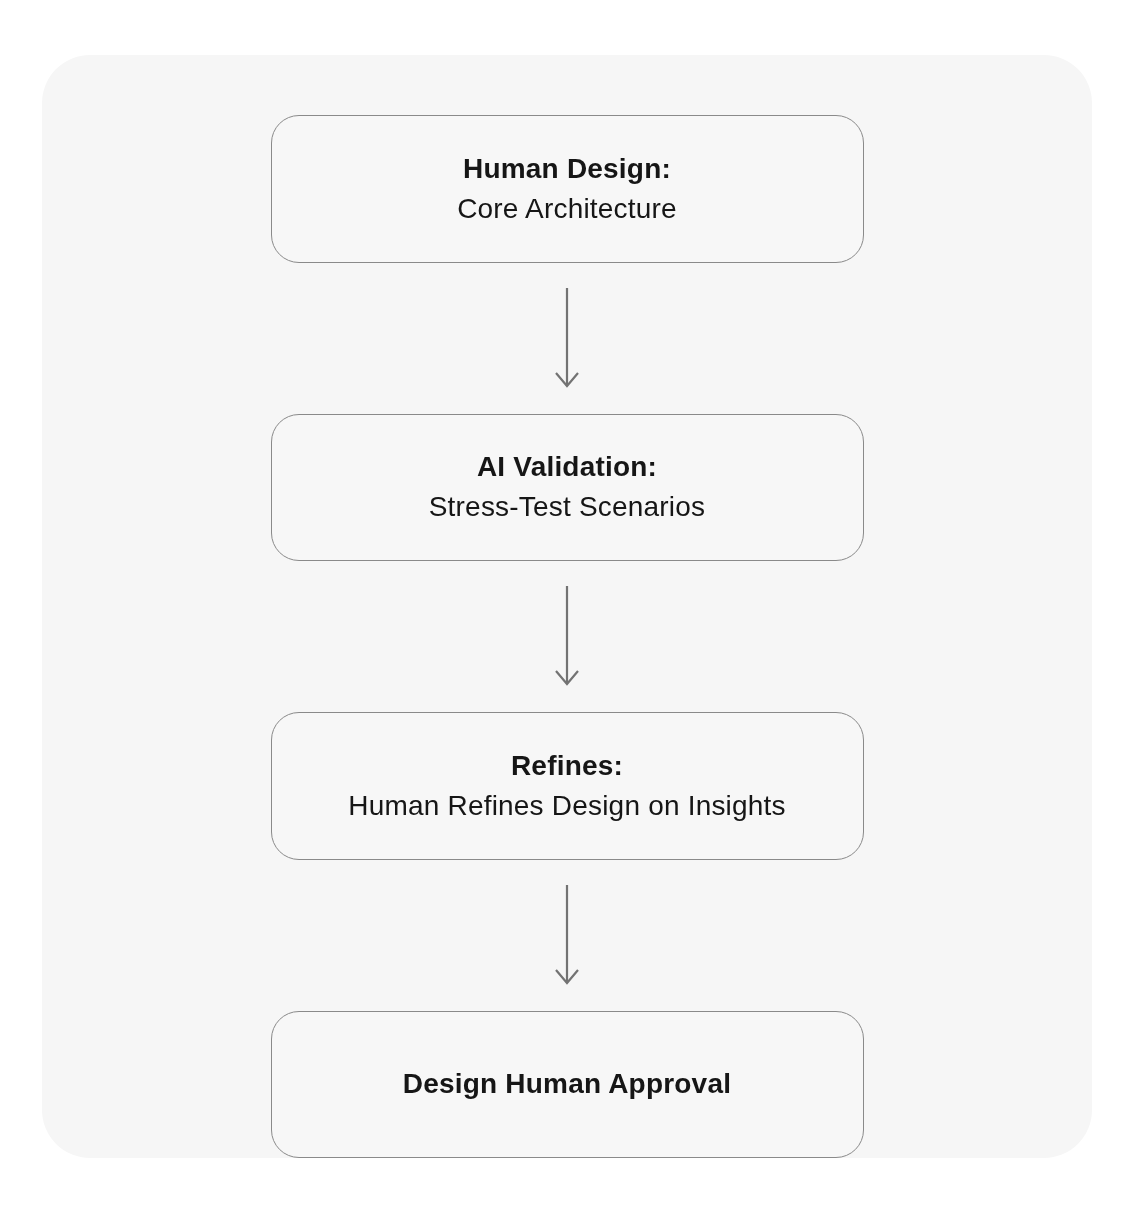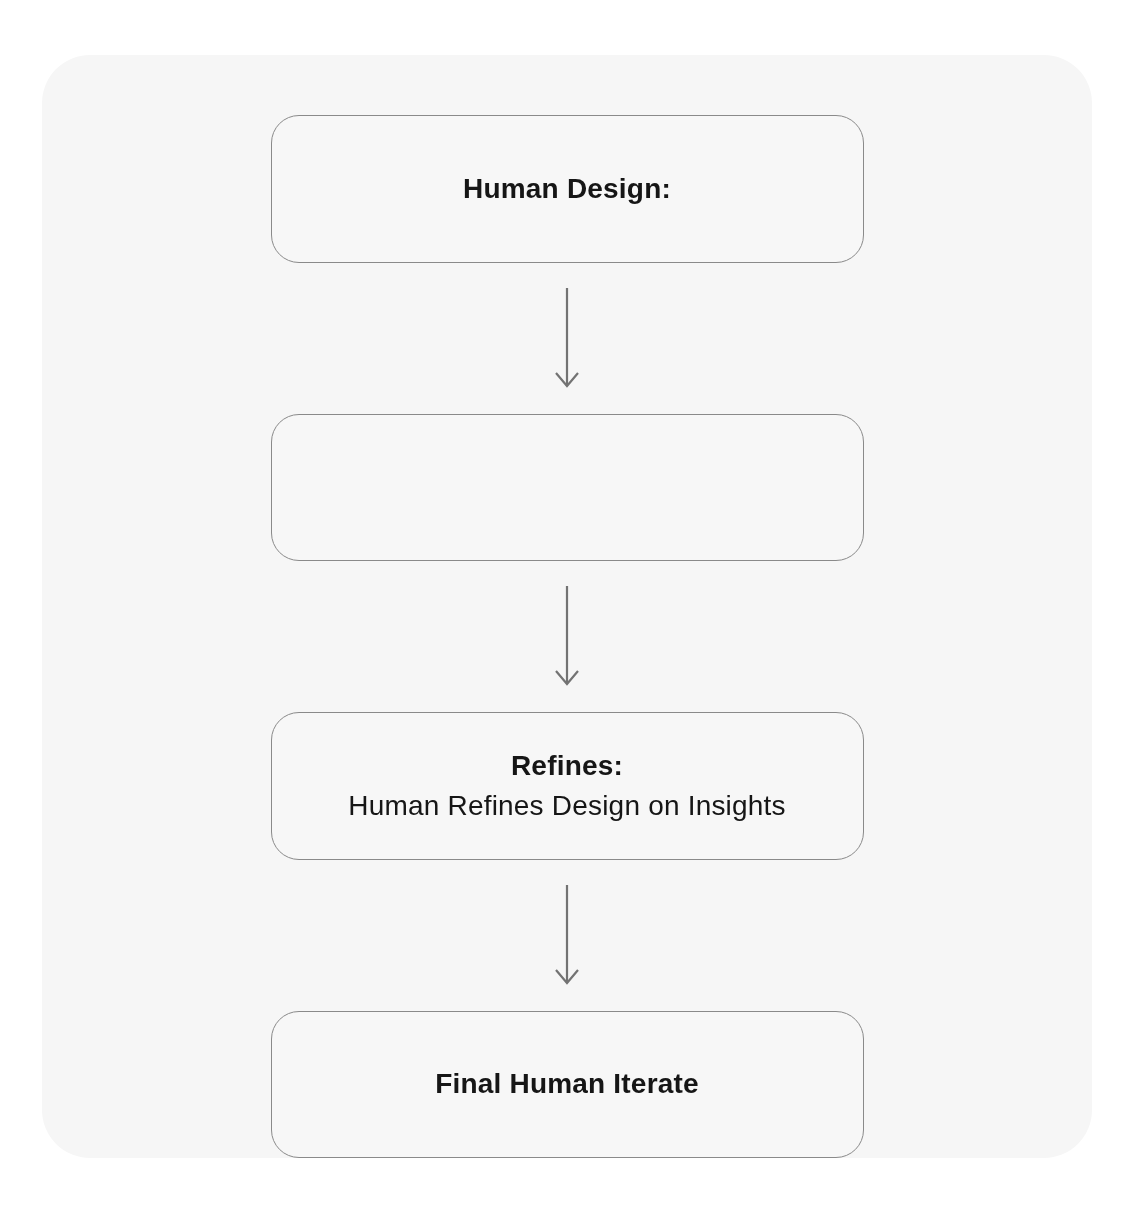--- a/index.html
+++ b/index.html
@@ -66,30 +66,33 @@
   .flow-arrow svg { display: block; }
 </style>
 </head>
 <body>
 
 <div class="page">
   <div class="canvas">
 
     <div class="flow-node">
       <div class="node-title">Human Design:</div>
+      <div class="node-subtitle">Core Architecture</div>
     </div>
 
     <div class="flow-arrow">
       <svg width="30" height="101" viewBox="0 0 30 101">
         <line x1="15" y1="0" x2="15" y2="98" stroke="#737373" stroke-width="2.2"></line>
         <path d="M4 85 L15 98 L26 85" fill="none" stroke="#737373" stroke-width="2.2"></path>
       </svg>
     </div>
 
     <div class="flow-node">
+      <div class="node-title">AI Validation:</div>
+      <div class="node-subtitle">Stress-Test Scenarios</div>
     </div>
 
     <div class="flow-arrow">
       <svg width="30" height="101" viewBox="0 0 30 101">
         <line x1="15" y1="0" x2="15" y2="98" stroke="#737373" stroke-width="2.2"></line>
         <path d="M4 85 L15 98 L26 85" fill="none" stroke="#737373" stroke-width="2.2"></path>
       </svg>
     </div>
 
     <div class="flow-node">
@@ -98,17 +101,17 @@
     </div>
 
     <div class="flow-arrow">
       <svg width="30" height="101" viewBox="0 0 30 101">
         <line x1="15" y1="0" x2="15" y2="98" stroke="#737373" stroke-width="2.2"></line>
         <path d="M4 85 L15 98 L26 85" fill="none" stroke="#737373" stroke-width="2.2"></path>
       </svg>
     </div>
 
     <div class="flow-node">
-      <div class="node-title">Final Human Iterate</div>
+      <div class="node-title">Design Human Approval</div>
     </div>
 
   </div>
 </div>
 
 </body></html>

